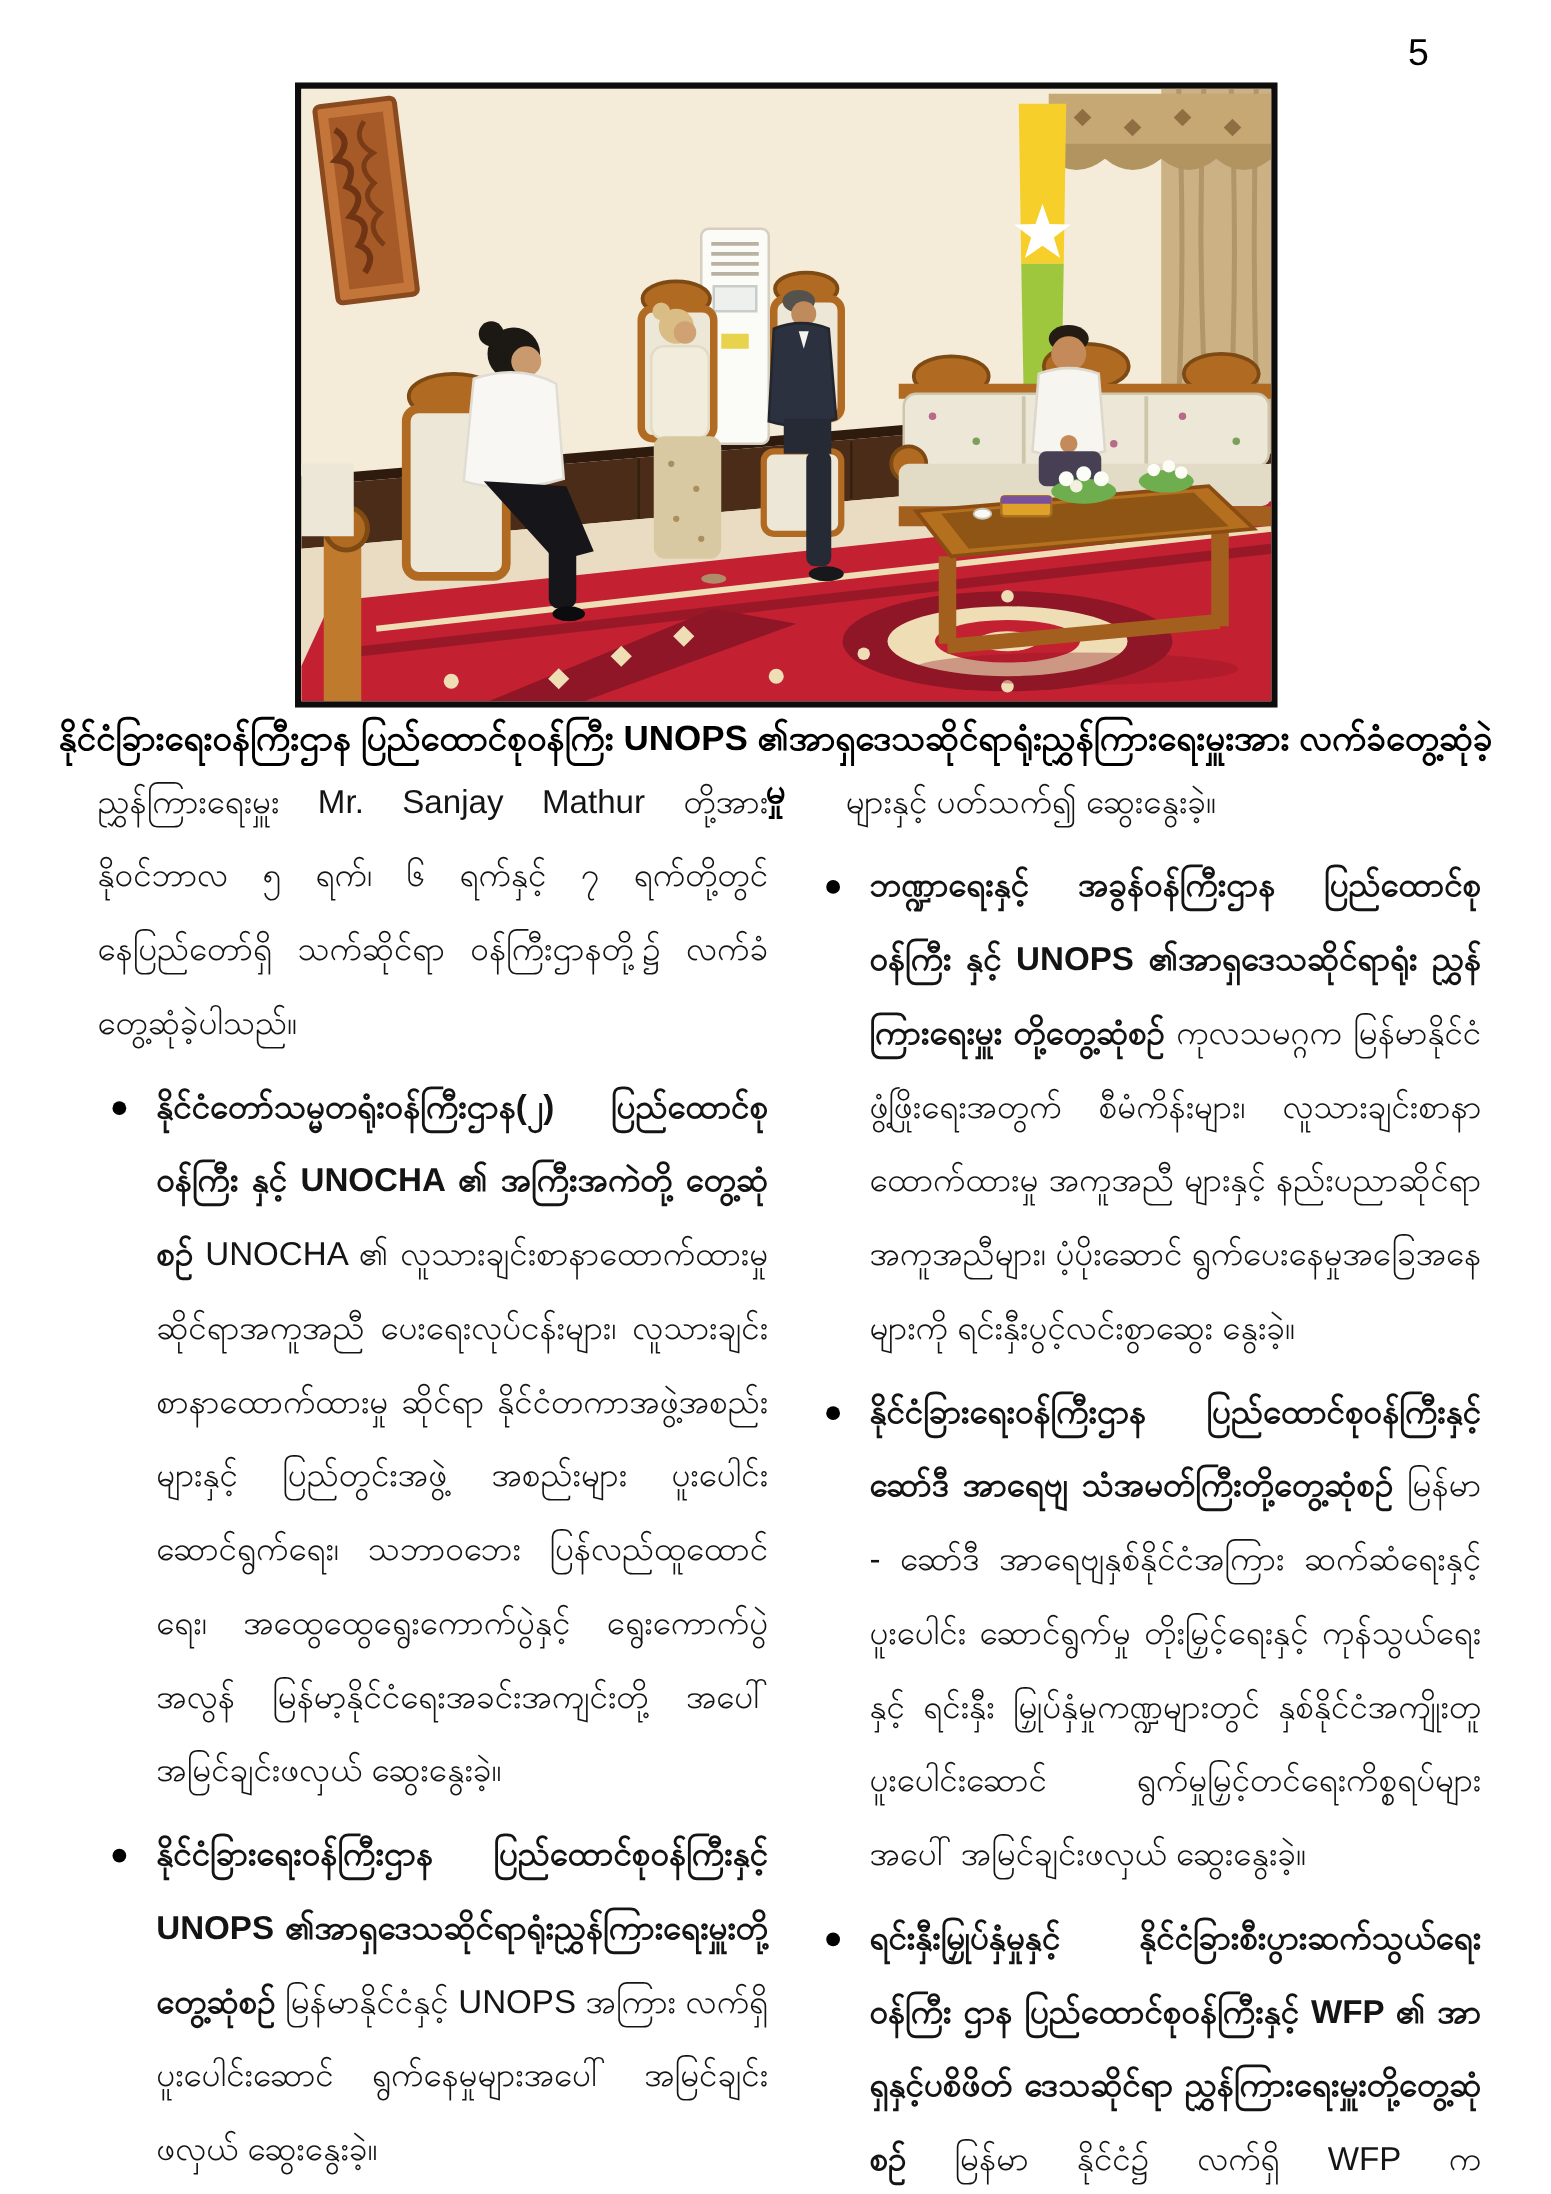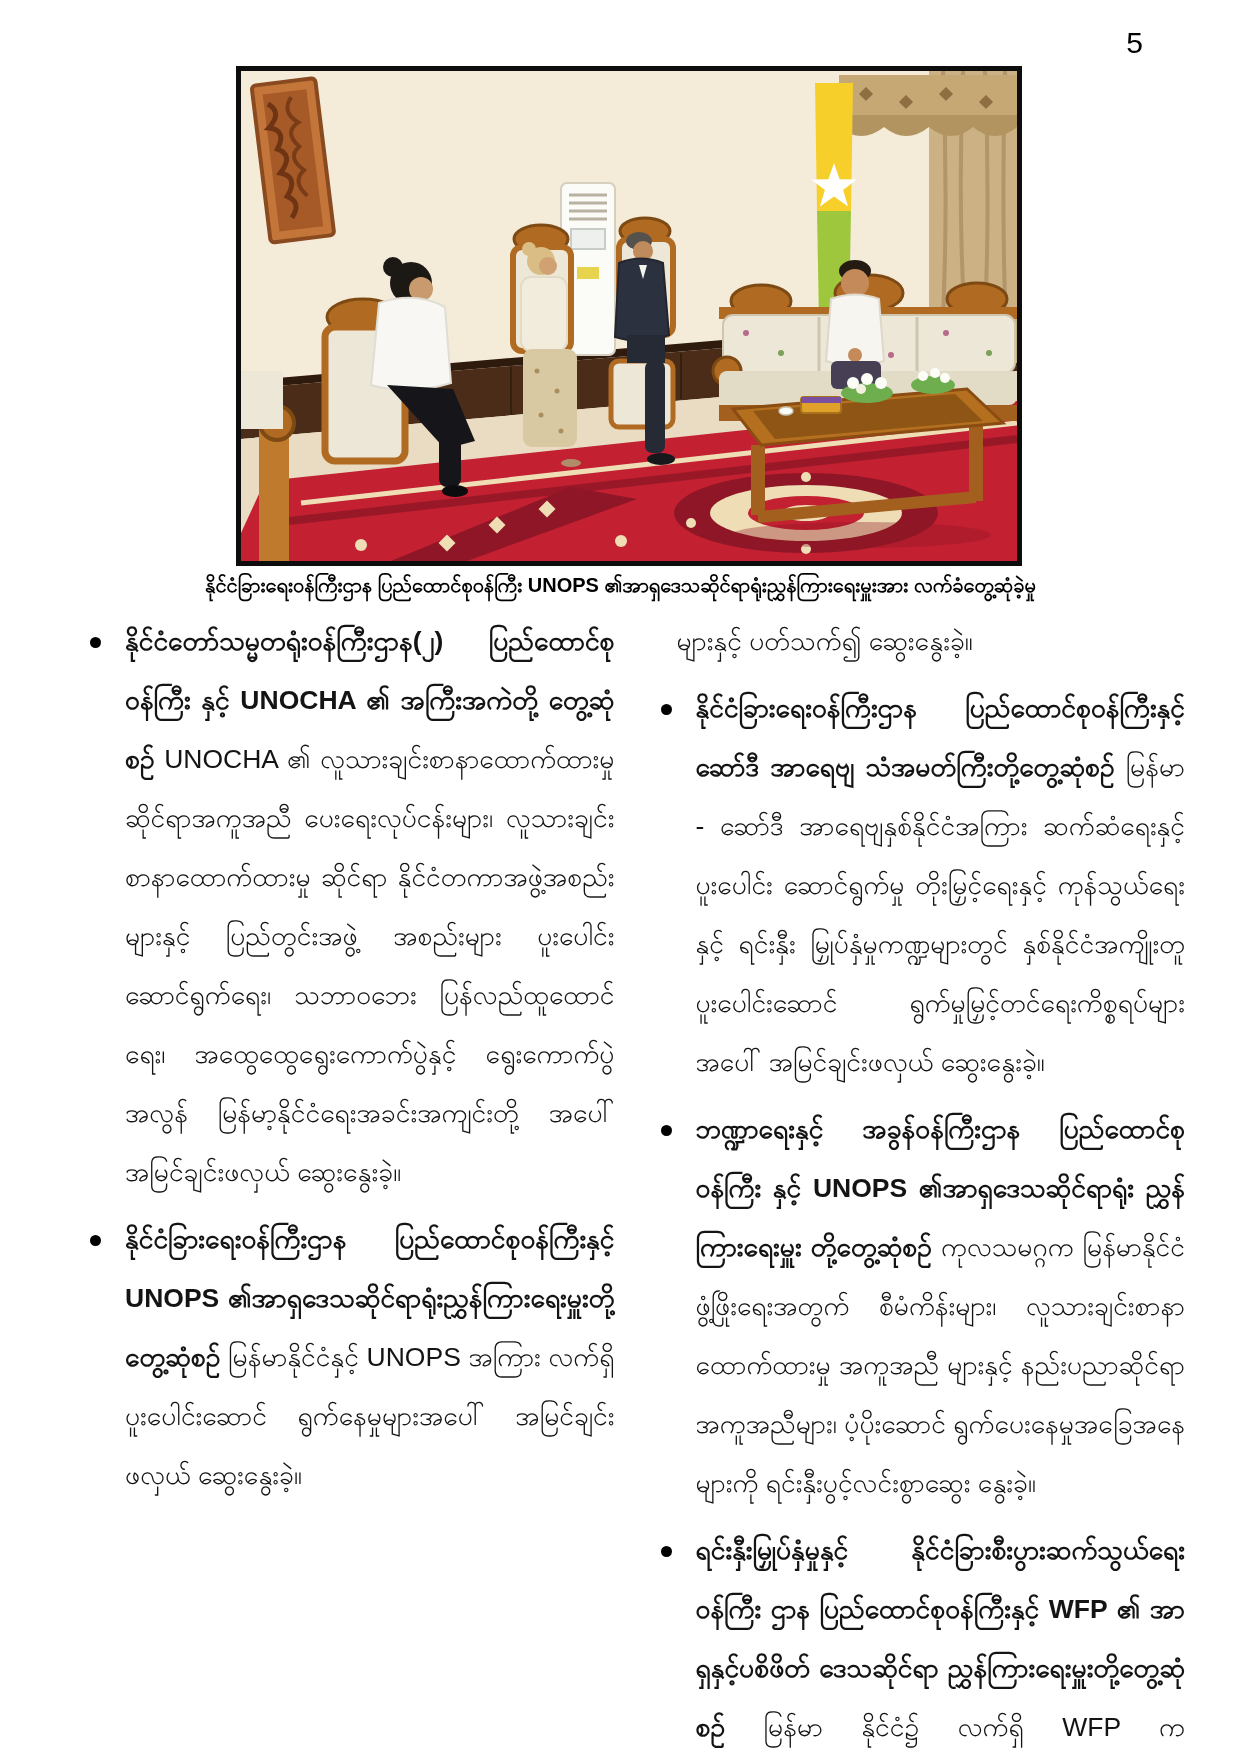--- a/index.html
+++ b/index.html
@@ -11,21 +11,21 @@
   .page-number{
     position:absolute;top:26px;right:98px;font-size:30px;color:#000;
   }
   .photo-wrap{
     position:absolute;left:236px;top:66px;width:776px;height:490px;
     border:5px solid #0d0d0d;box-sizing:content-box;background:#f4ebd9;
   }
   .photo-wrap svg{display:block;width:776px;height:490px;}
   .caption{
     position:absolute;top:572px;left:40px;right:40px;
-    text-align:center;font-weight:700;font-size:20px;color:#000;
+    text-align:center;font-weight:700;font-size:28px;color:#000;
   }
   .columns{
     position:absolute;top:612px;left:78px;right:56px;
     display:grid;grid-template-columns:1fr 1fr;column-gap:34px;
   }
   .col{font-size:26.5px;line-height:59px;text-align:justify;color:#141414;}
   .col p{margin:0 0 8px 0;}
   .bullet{display:flex;padding-left:12px;margin:0 0 8px 0;}
   .dot{flex:0 0 11px;width:11px;height:11px;border-radius:50%;background:#000;margin-top:25px;margin-right:24px;}
   .bullet .b-text{flex:1;margin:0;}
@@ -230,44 +230,45 @@
       <rect x="404" y="290" width="20" height="92" rx="7" fill="#262a35"></rect>
       <ellipse cx="420" cy="388" rx="14" ry="6" fill="#17181c"></ellipse>
     </g>
   </svg>
 </figure>
 
 <div class="caption">နိုင်ငံခြားရေးဝန်ကြီးဌာန ပြည်ထောင်စုဝန်ကြီး UNOPS ၏အာရှဒေသဆိုင်ရာရုံးညွှန်ကြားရေးမှူးအား လက်ခံတွေ့ဆုံခဲ့မှု</div>
 
 <div class="columns">
   <div class="col">
+    <p>ညွှန်ကြားရေးမှူး Mr. Sanjay Mathur တို့အား နိုဝင်ဘာလ ၅ ရက်၊ ၆ ရက်နှင့် ၇ ရက်တို့တွင် နေပြည်တော်ရှိ သက်ဆိုင်ရာ ဝန်ကြီးဌာနတို့၌ လက်ခံတွေ့ဆုံခဲ့ပါသည်။</p>
 
     <div class="bullet">
       <span class="dot"></span>
       <p class="b-text"><strong>နိုင်ငံတော်သမ္မတရုံးဝန်ကြီးဌာန(၂) ပြည်ထောင်စုဝန်ကြီး နှင့် UNOCHA ၏ အကြီးအကဲတို့ တွေ့ဆုံစဉ်</strong> <span>UNOCHA ၏ လူသားချင်းစာနာထောက်ထားမှုဆိုင်ရာအကူအညီ ပေးရေးလုပ်ငန်းများ၊ လူသားချင်းစာနာထောက်ထားမှု ဆိုင်ရာ နိုင်ငံတကာအဖွဲ့အစည်းများနှင့် ပြည်တွင်းအဖွဲ့ အစည်းများ ပူးပေါင်းဆောင်ရွက်ရေး၊ သဘာဝဘေး ပြန်လည်ထူထောင်ရေး၊ အထွေထွေရွေးကောက်ပွဲနှင့် ရွေးကောက်ပွဲအလွန် မြန်မာ့နိုင်ငံရေးအခင်းအကျင်းတို့ အပေါ် အမြင်ချင်းဖလှယ် ဆွေးနွေးခဲ့။</span></p>
     </div>
 
     <div class="bullet">
       <span class="dot"></span>
       <p class="b-text"><strong>နိုင်ငံခြားရေးဝန်ကြီးဌာန ပြည်ထောင်စုဝန်ကြီးနှင့် UNOPS ၏အာရှဒေသဆိုင်ရာရုံးညွှန်ကြားရေးမှူးတို့ တွေ့ဆုံစဉ်</strong> <span>မြန်မာနိုင်ငံနှင့် UNOPS အကြား လက်ရှိပူးပေါင်းဆောင် ရွက်နေမှုများအပေါ် အမြင်ချင်းဖလှယ် ဆွေးနွေးခဲ့။</span></p>
     </div>
 
   </div>
 
   <div class="col">
     <p class="continuation">များနှင့် ပတ်သက်၍ ဆွေးနွေးခဲ့။</p>
 
     <div class="bullet">
       <span class="dot"></span>
+      <p class="b-text"><strong>ဘဏ္ဍာရေးနှင့် အခွန်ဝန်ကြီးဌာန ပြည်ထောင်စုဝန်ကြီး နှင့် UNOPS ၏အာရှဒေသဆိုင်ရာရုံး ညွှန်ကြားရေးမှူး တို့တွေ့ဆုံစဉ်</strong> <span>ကုလသမဂ္ဂက မြန်မာနိုင်ငံဖွံ့ဖြိုးရေးအတွက် စီမံကိန်းများ၊ လူသားချင်းစာနာထောက်ထားမှု အကူအညီ များနှင့် နည်းပညာဆိုင်ရာအကူအညီများ၊ ပံ့ပိုးဆောင် ရွက်ပေးနေမှုအခြေအနေများကို ရင်းနှီးပွင့်လင်းစွာဆွေး နွေးခဲ့။</span></p>
+    </div>
+
+    <div class="bullet">
+      <span class="dot"></span>
       <p class="b-text"><strong>နိုင်ငံခြားရေးဝန်ကြီးဌာန ပြည်ထောင်စုဝန်ကြီးနှင့် ဆော်ဒီ အာရေဗျ သံအမတ်ကြီးတို့တွေ့ဆုံစဉ်</strong> <span>မြန်မာ - ဆော်ဒီ အာရေဗျနှစ်နိုင်ငံအကြား ဆက်ဆံရေးနှင့် ပူးပေါင်း ဆောင်ရွက်မှု တိုးမြှင့်ရေးနှင့် ကုန်သွယ်ရေးနှင့် ရင်းနှီး မြှုပ်နှံမှုကဏ္ဍများတွင် နှစ်နိုင်ငံအကျိုးတူပူးပေါင်းဆောင် ရွက်မှုမြှင့်တင်ရေးကိစ္စရပ်များအပေါ် အမြင်ချင်းဖလှယ် ဆွေးနွေးခဲ့။</span></p>
-    </div>
-
-    <div class="bullet">
-      <span class="dot"></span>
-      <p class="b-text"><strong>ဘဏ္ဍာရေးနှင့် အခွန်ဝန်ကြီးဌာန ပြည်ထောင်စုဝန်ကြီး နှင့် UNOPS ၏အာရှဒေသဆိုင်ရာရုံး ညွှန်ကြားရေးမှူး တို့တွေ့ဆုံစဉ်</strong> <span>ကုလသမဂ္ဂက မြန်မာနိုင်ငံဖွံ့ဖြိုးရေးအတွက် စီမံကိန်းများ၊ လူသားချင်းစာနာထောက်ထားမှု အကူအညီ များနှင့် နည်းပညာဆိုင်ရာအကူအညီများ၊ ပံ့ပိုးဆောင် ရွက်ပေးနေမှုအခြေအနေများကို ရင်းနှီးပွင့်လင်းစွာဆွေး နွေးခဲ့။</span></p>
     </div>
 
     <div class="bullet">
       <span class="dot"></span>
       <p class="b-text"><strong>ရင်းနှီးမြှုပ်နှံမှုနှင့် နိုင်ငံခြားစီးပွားဆက်သွယ်ရေးဝန်ကြီး ဌာန ပြည်ထောင်စုဝန်ကြီးနှင့် WFP ၏ အာရှနှင့်ပစိဖိတ် ဒေသဆိုင်ရာ ညွှန်ကြားရေးမှူးတို့တွေ့ဆုံစဉ်</strong> <span>မြန်မာ နိုင်ငံ၌ လက်ရှိ WFP က အကောင်အထည်ဖော်ဆောင် ရွက်နေသည့် လူသားချင်းစာနာထောက်ထားမှုဆိုင်ရာ အကူအညီအထောက်အပံ့များ အကျိုးရှိထိရောက်စေရေး၊</span></p>
     </div>
   </div>
 </div>
 
 </body></html>

